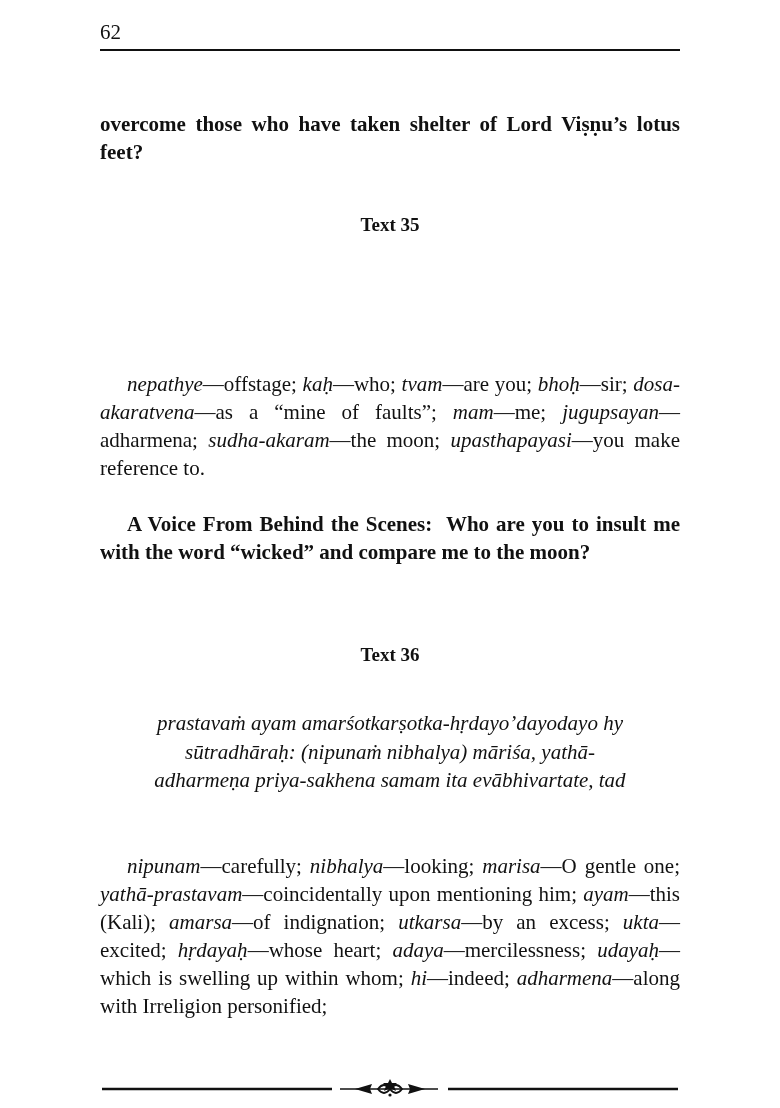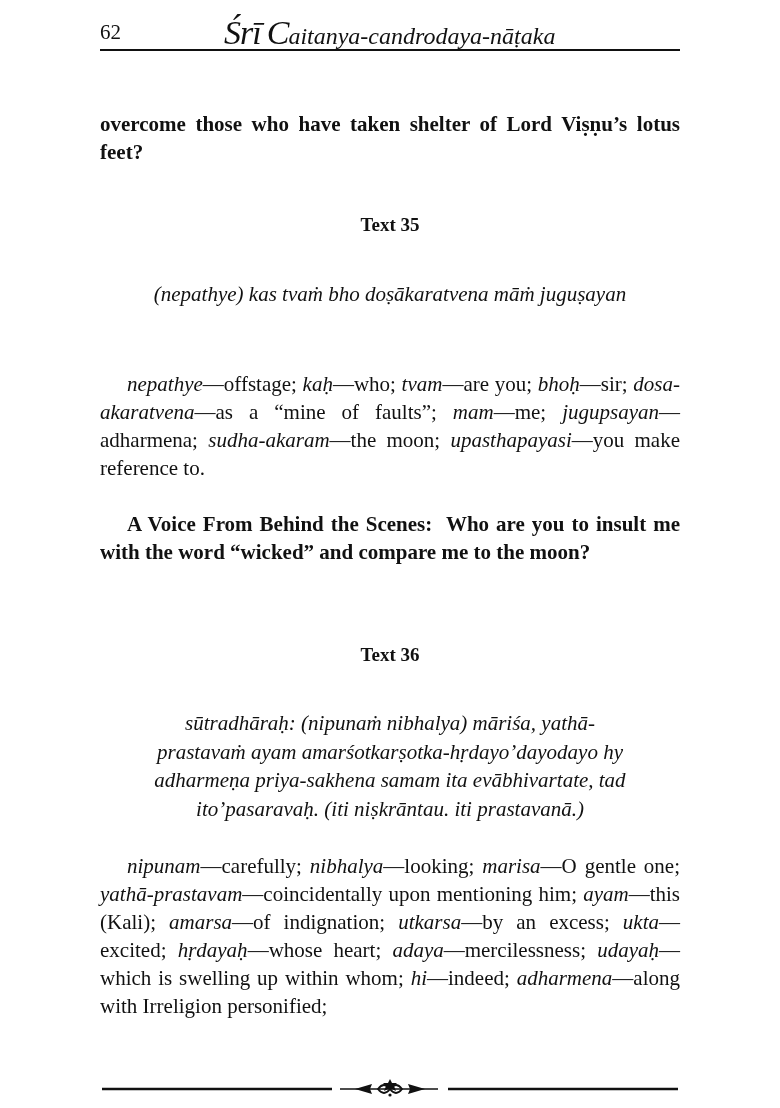--- a/index.html
+++ b/index.html
@@ -83,51 +83,45 @@
       top: 1078px;
       width: 580px;
       height: 20px;
     }
   </style>
 </head>
 <body>
 
 <div class="header">
   <span class="page-number">62</span>
-  <span class="running-title">
-    <span class="ornate">Śrī</span>
-    <span class="ornate">C</span><span>aitanya-candrodaya-nāṭaka</span>
-  </span>
 </div>
 <div class="header-rule"></div>
 
 <div class="block bold justify" style="top:110px;">overcome those who have taken shelter of Lord Viṣṇu’s lotus feet?</div>
 
 <div class="heading" style="top:214px;">Text 35</div>
 
 <div class="verse" style="top:280px;">
-  <div>(nepathye)  kas tvaṁ bho doṣākaratvena māṁ juguṣayan</div>
 </div>
 
 <div class="block justify indent" style="top:370px;">
   <i>nepathye</i>—<span>offstage; </span><i>kaḥ</i>—<span>who; </span><i>tvam</i>—<span>are you; </span><i>bhoḥ</i>—<span>sir; </span><i>dosa-akaratvena</i>—<span>as a “mine of faults”; </span><i>mam</i>—<span>me; </span><i>jugupsayan</i>—<span>adharmena; </span><i>sudha-akaram</i>—<span>the moon; </span><i>upasthapayasi</i>—<span>you make reference to.</span>
 </div>
 
 <div class="block bold justify indent" style="top:510px;">
   <span>A Voice From Behind the Scenes:</span>&nbsp;
   <span>Who are you to insult me with the word “wicked” and compare me to the moon?</span>
 </div>
 
 <div class="heading" style="top:644px;">Text 36</div>
 
 <div class="verse" style="top:709px;">
+  <div>prastavaṁ ayam amarśotkarṣotka-hṛdayo’dayodayo hy</div>
   <div>sūtradhāraḥ:  (nipunaṁ nibhalya)  māriśa, yathā-</div>
-  <div>prastavaṁ ayam amarśotkarṣotka-hṛdayo’dayodayo hy</div>
   <div>adharmeṇa priya-sakhena samam ita evābhivartate, tad</div>
-  <div>ito’pasaravaḥ. (iti niṣkrāntau. iti prastavanā.)</div>
 </div>
 
 <div class="block justify indent" style="top:852px;">
   <i>nipunam</i>—<span>carefully; </span><i>nibhalya</i>—<span>looking; </span><i>marisa</i>—<span>O gentle one; </span><i>yathā-prastavam</i>—<span>coincidentally upon mentioning him; </span><i>ayam</i>—<span>this (Kali); </span><i>amarsa</i>—<span>of indignation; </span><i>utkarsa</i>—<span>by an excess; </span><i>ukta</i>—<span> excited; </span><i>hṛdayaḥ</i>—<span>whose heart; </span><i>adaya</i>—<span>mercilessness; </span><i>udayaḥ</i>—<span> which is swelling up within whom; </span><i>hi</i>—<span>indeed; </span><i>adharmena</i>—<span>along with Irreligion personified;</span>
 </div>
 
 <div class="footer-ornament">
   <svg width="580" height="20" viewBox="0 0 580 20">
     <line x1="2" y1="11" x2="232" y2="11" stroke="#111" stroke-width="2.5"></line>
     <line x1="348" y1="11" x2="578" y2="11" stroke="#111" stroke-width="2.5"></line>

